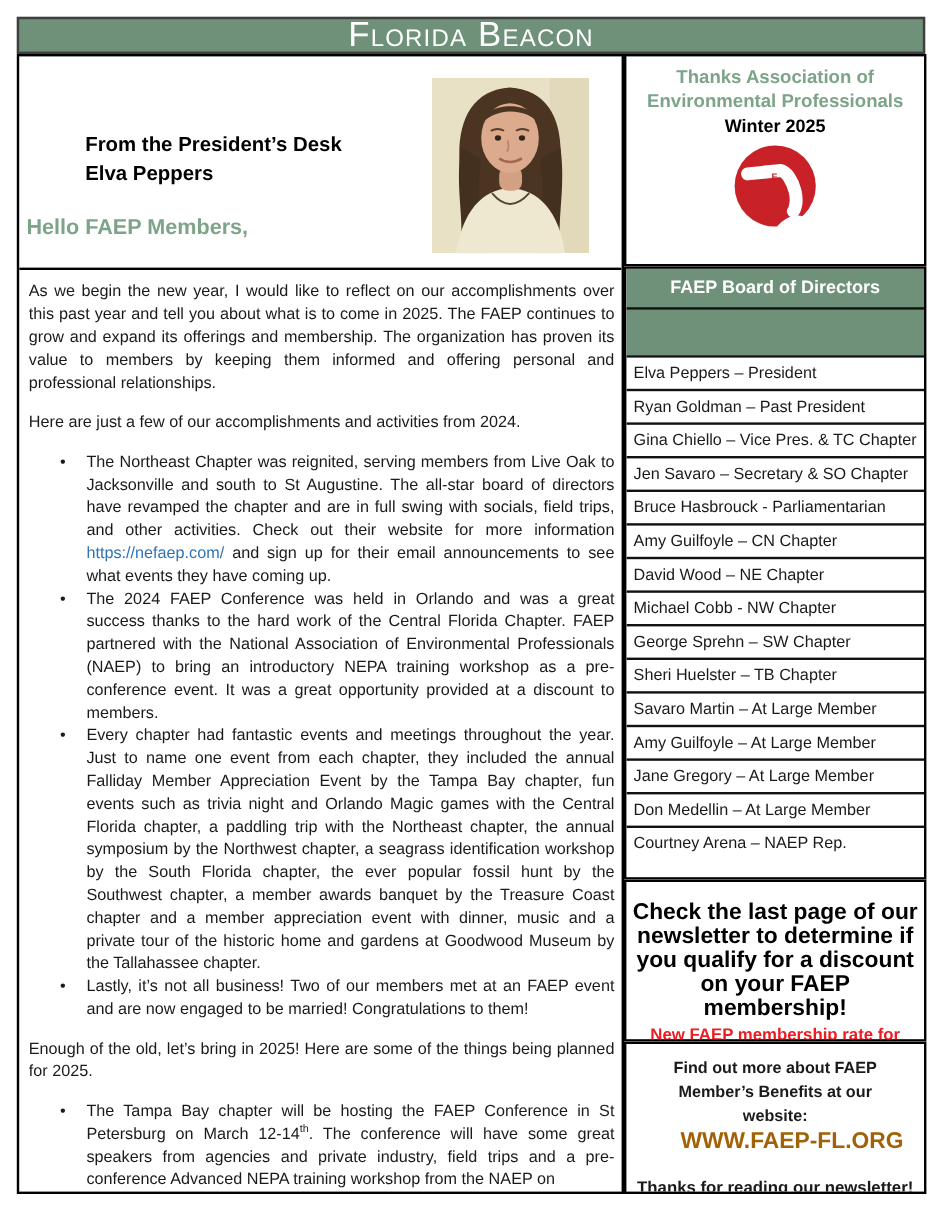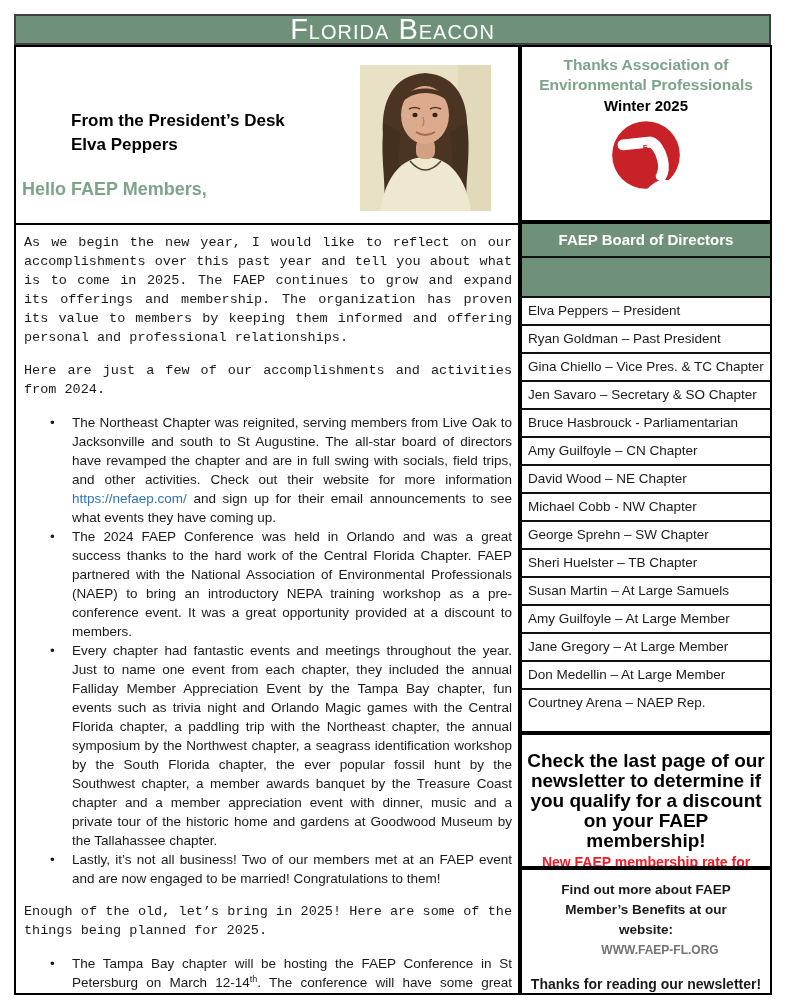--- a/index.html
+++ b/index.html
@@ -16,21 +16,21 @@
   
   .left-box{position:absolute;left:14px;top:45px;width:506px;height:950px;
             border:2px solid #000;box-sizing:border-box;background:#fff;overflow:hidden;}
   .pres-head{position:relative;height:178px;border-bottom:2px solid #000;box-sizing:border-box;}
   .desk-heading{position:absolute;left:55px;top:62px;font-size:17px;font-weight:bold;
             line-height:24px;color:#000;}
   .greeting{position:absolute;left:6px;top:132px;font-size:18px;font-weight:bold;color:#7DA489;}
   .photo{position:absolute;left:344px;top:18px;width:131px;height:146px;overflow:hidden;}
 
   .body-text{padding:8px 6px 0 8px;font-size:13.5px;line-height:19px;text-align:justify;}
-  .body-text p{margin:0 0 14px 0;font-family:Liberation Mono, monospace;}
+  .body-text p{margin:0 0 14px 0;}
   .bullet{position:relative;padding-left:48px;text-align:justify;}
   .bullet::before{content:"\2022";position:absolute;left:26px;top:0;}
   .bullets{margin-bottom:14px;}
   a.inline-link{color:#2E75B6;text-decoration:none;cursor:pointer;}
   sup{font-size:9px;line-height:0;}
 
   
   .rbox{position:absolute;left:520px;width:252px;border:2px solid #000;
         box-sizing:border-box;background:#fff;overflow:hidden;}
   .rbox1{top:45px;height:177px;text-align:center;}
@@ -45,21 +45,21 @@
   .board-spacer{background:#6F9179;height:38px;border-top:2px solid #111;}
   .board-row{border-top:2px solid #111;font-size:13.5px;line-height:20px;
             padding:3px 6px;min-height:20px;}
 
   .rbox3{top:733px;height:135px;text-align:center;padding:16px 2px 0;}
   .notice-black{font-weight:bold;font-size:19px;line-height:20px;color:#000;}
   .notice-red{font-weight:bold;font-size:14px;line-height:20px;color:#ED1C24;margin-top:1px;}
 
   .rbox4{top:868px;height:127px;text-align:center;padding:10px 2px 0;}
   .benefits{width:195px;margin:0 auto;font-weight:bold;font-size:13.5px;line-height:20px;}
-  .website{font-weight:bold;font-size:12px;color:#737373;margin-top:1px;
+  .website{font-weight:bold;font-size:19px;color:#a16207;margin-top:1px;
            text-decoration:none;display:inline-block;cursor:pointer;margin-left:28px;}
   .thanks{font-weight:bold;font-size:14px;margin-top:18px;}
 </style>
 </head>
 <body>
 
 <div class="page">
 
   <div class="masthead">
     <span class="title">Florida Beacon</span>
@@ -137,21 +137,21 @@
     <div class="board-row">Elva Peppers – President</div>
     <div class="board-row">Ryan Goldman – Past President</div>
     <div class="board-row">Gina Chiello – Vice Pres. &amp; TC Chapter</div>
     <div class="board-row">Jen Savaro – Secretary &amp; SO Chapter</div>
     <div class="board-row">Bruce Hasbrouck - Parliamentarian</div>
     <div class="board-row">Amy Guilfoyle – CN Chapter</div>
     <div class="board-row">David Wood – NE Chapter</div>
     <div class="board-row">Michael Cobb - NW Chapter</div>
     <div class="board-row">George Sprehn – SW Chapter</div>
     <div class="board-row">Sheri Huelster – TB Chapter</div>
-    <div class="board-row">Susan Martin – At Large Samuels</div>
+    <div class="board-row">Savaro Martin – At Large Member</div>
     <div class="board-row">Amy Guilfoyle – At Large Member</div>
     <div class="board-row">Jane Gregory – At Large Member</div>
     <div class="board-row">Don Medellin – At Large Member</div>
     <div class="board-row">Courtney Arena – NAEP Rep.</div>
   </div>
 
   <div class="rbox rbox3">
     <div class="notice-black">Check the last page of our newsletter to determine if you qualify for a discount on your FAEP membership!</div>
     <div class="notice-red">New FAEP membership rate for Retirees offered!</div>
   </div>

